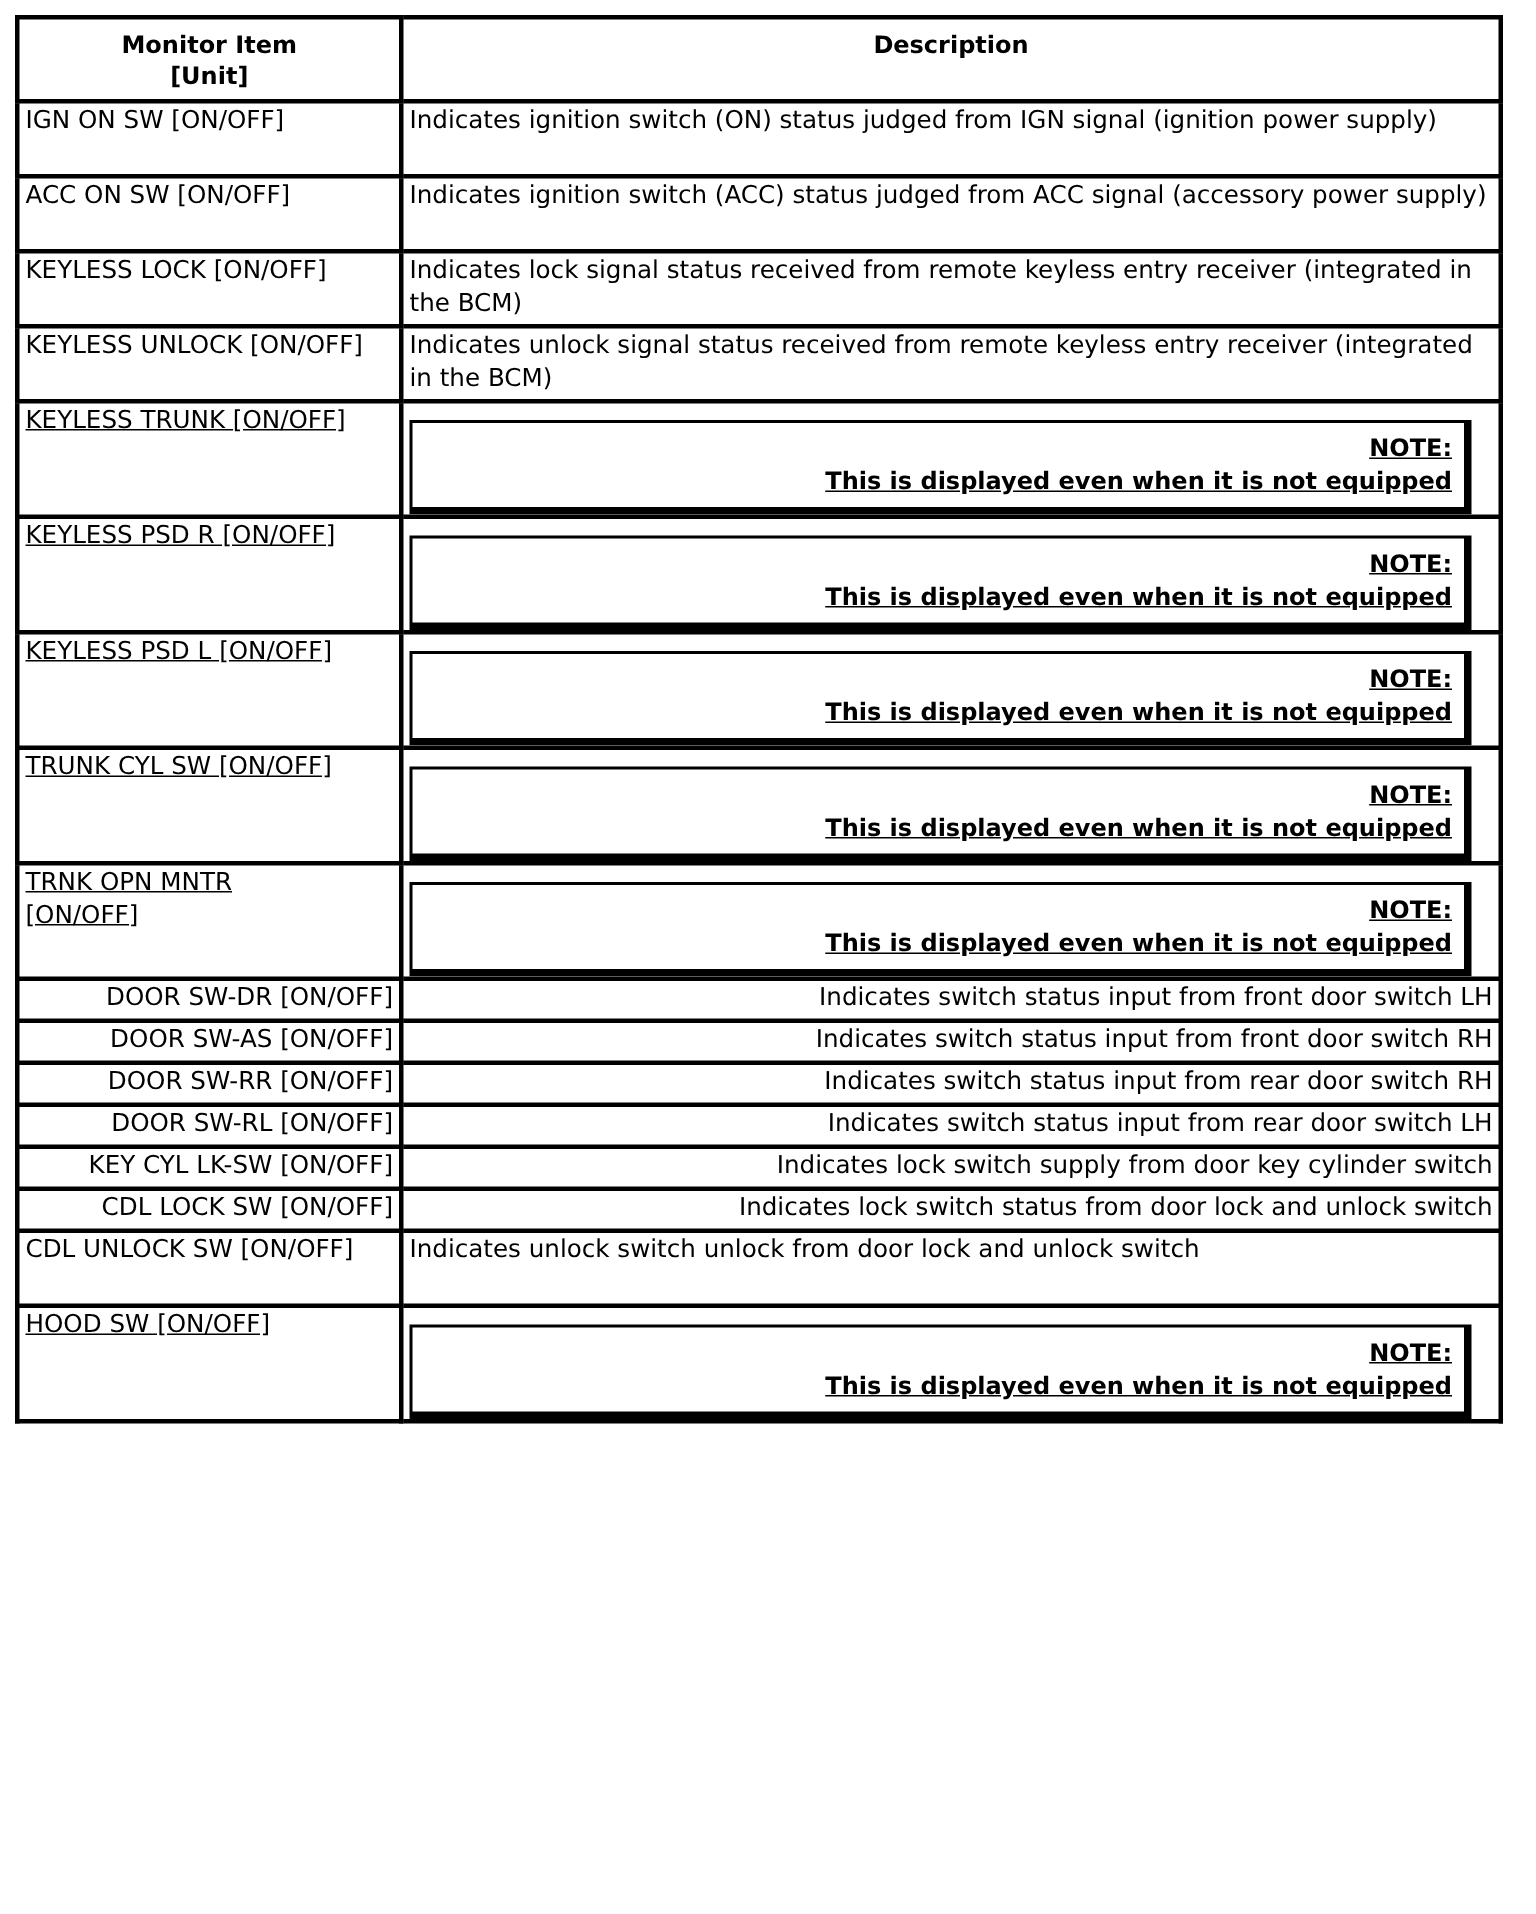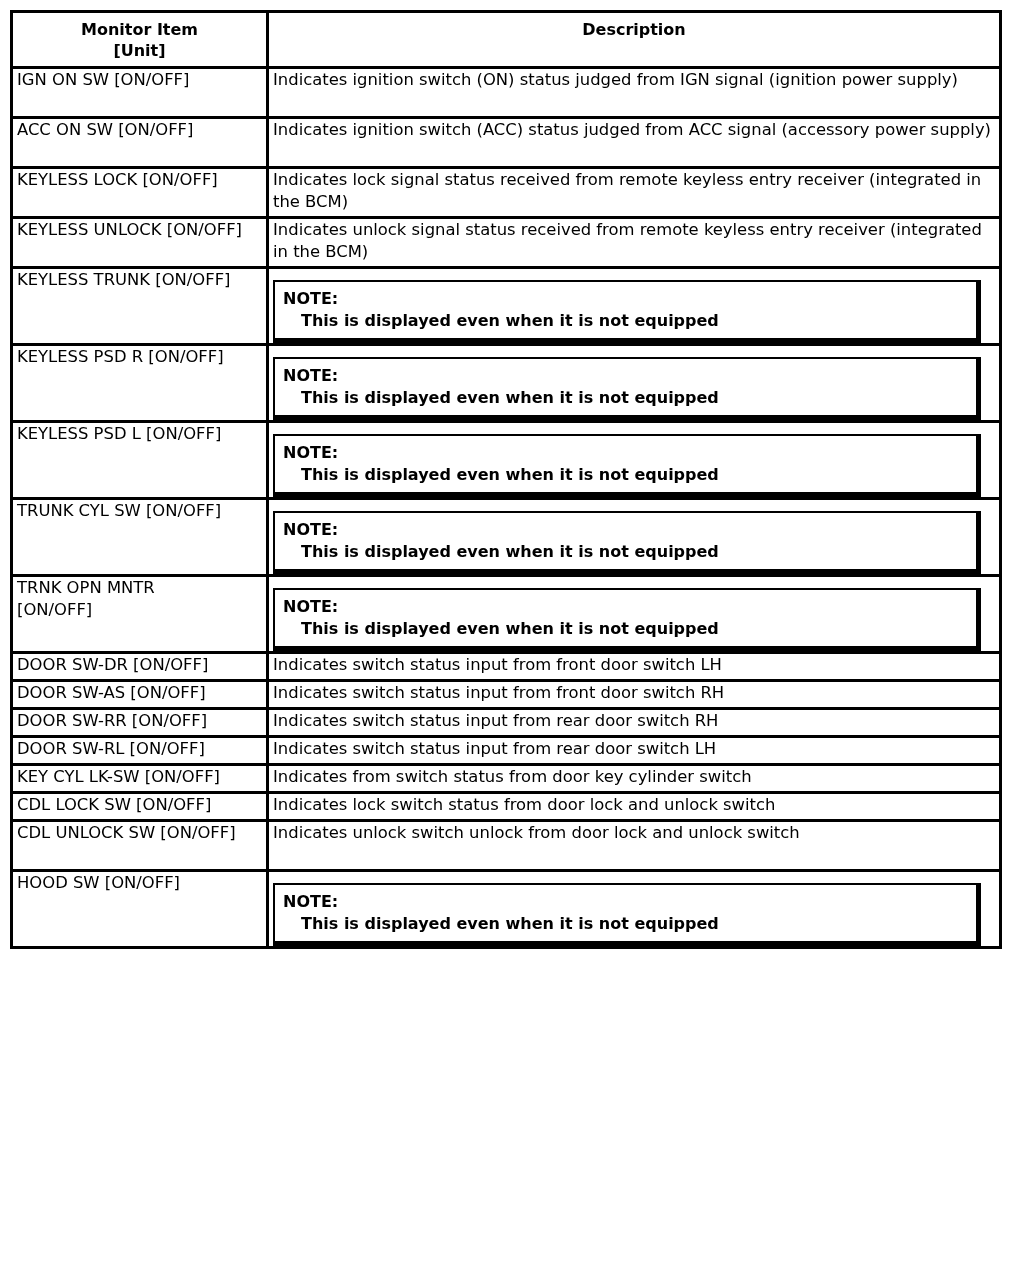--- a/index.html
+++ b/index.html
@@ -12,28 +12,28 @@
   table.monitor td, table.monitor th {
     border: 3px solid #000; vertical-align: top; padding: 0 4px;
     font-size: 16.4px; line-height: 22px; overflow: hidden;
   }
   table.monitor th { font-weight: bold; font-size: 16px; line-height: 21px; text-align: center; padding-top: 6px; }
   col.c1 { width: 256px; }
   col.c2 { width: 733px; }
   td.item { padding-top: 1px; padding-left: 5px; margin-top: 46px; }
   td.desc { padding-top: 1px; padding-left: 4px; }
   tr.h2 td { height: 47px; }
-  tr.h1 td { height: 25px; }
-  tr.hn td { height: 74px; }
+  tr.h1 td { height: 25px; text-align: right; }
+  tr.hn td { height: 74px; text-decoration: underline; }
   .note {
     margin: 11px 15px 0 0;
     border-top: 2px solid #000; border-left: 2px solid #000;
     border-right: 5px solid #000; border-bottom: 5px solid #000;
     padding: 6px 8px 5px 8px; font-weight: bold; font-size: 16px; line-height: 22px;
-    height: 45px; box-sizing: content-box;
+    height: 45px; box-sizing: content-box; text-align: right;
   }
   .note .note-body { padding-left: 18px; display: block; }
   .note .note-label { display: block; }
   tr.hn td.desc { padding-top: 0; padding-right: 3px; }
 </style>
 </head>
 <body>
 
 <table class="monitor">
   <colgroup>
@@ -141,21 +141,21 @@
     </tr>
 
     <tr class="h1">
       <td class="item">DOOR SW-RL [ON/OFF]</td>
       <td class="desc">Indicates switch status input from rear door switch LH</td>
     </tr>
 
 
     <tr class="h1">
       <td class="item">KEY CYL LK-SW [ON/OFF]</td>
-      <td class="desc">Indicates from switch status from door key cylinder switch</td>
+      <td class="desc">Indicates lock switch supply from door key cylinder switch</td>
     </tr>
 
 
     <tr class="h1">
       <td class="item">CDL LOCK SW [ON/OFF]</td>
       <td class="desc">Indicates lock switch status from door lock and unlock switch</td>
     </tr>
 
     <tr class="h2">
       <td class="item" style="">CDL UNLOCK SW [ON/OFF]</td>

